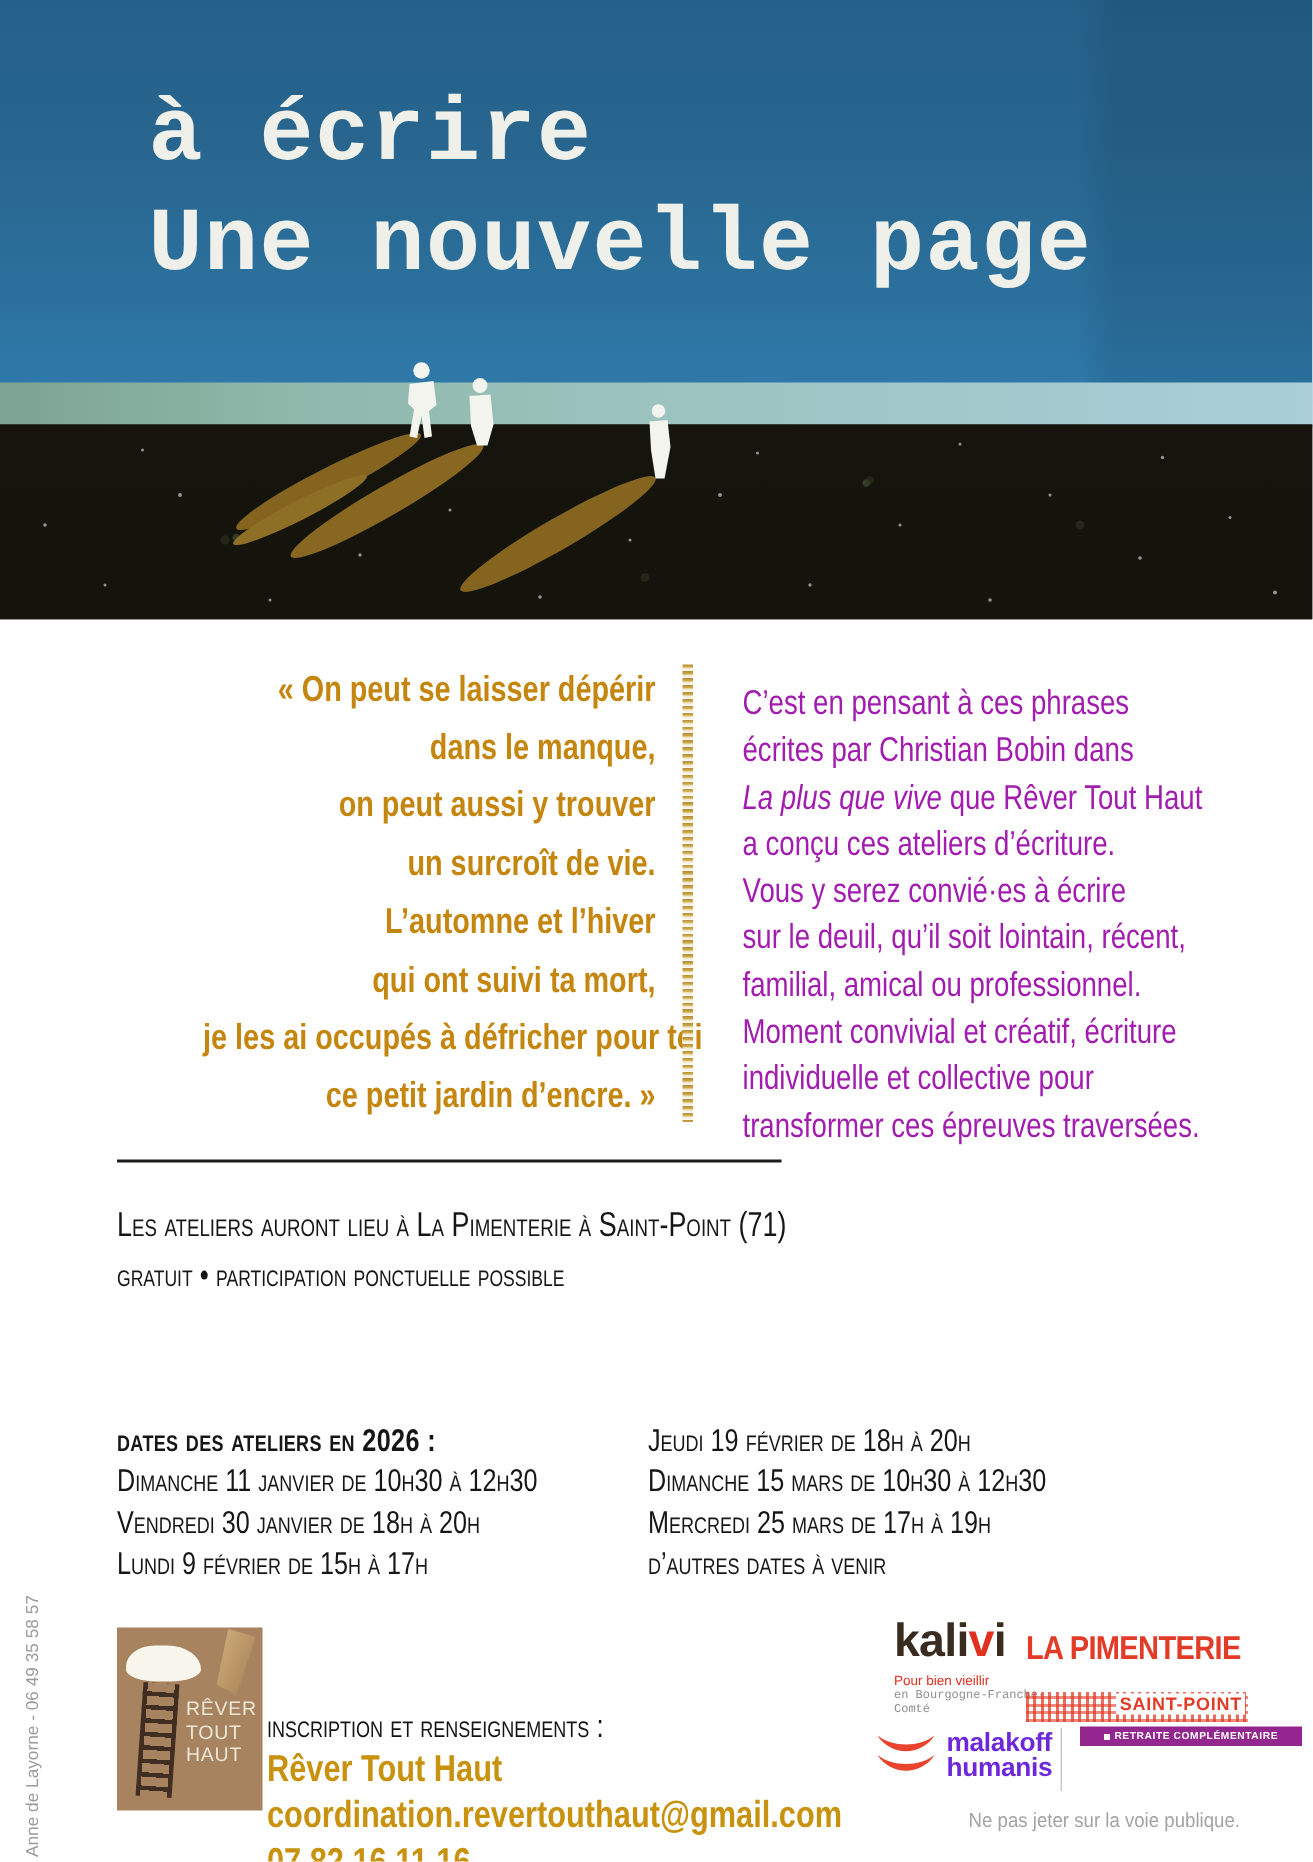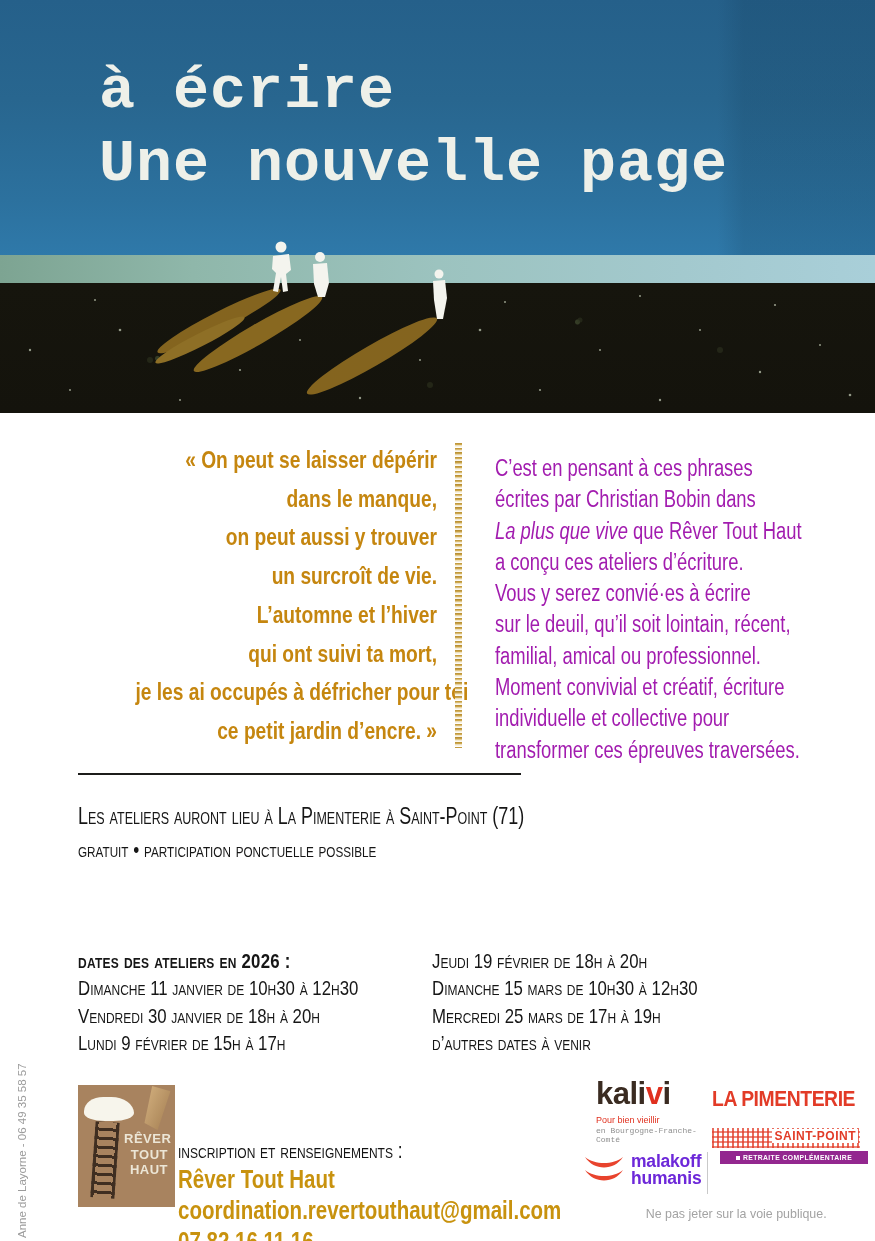--- a/index.html
+++ b/index.html
@@ -56,35 +56,35 @@
   .logo{position:absolute;left:78px;top:1085px;width:97px;height:122px;background:#a8835f;overflow:hidden;}
   .cloud{position:absolute;left:6px;top:12px;width:50px;height:24px;background:#f7f5ec;
     border-radius:46% 54% 50% 50%/70% 80% 40% 40%;}
   .cone{position:absolute;right:3px;top:1px;width:32px;height:44px;
     background:linear-gradient(115deg,#d9b785,#a07a4e);
     clip-path:polygon(38% 0, 95% 12%, 55% 100%, 14% 84%);}
   .ladder{position:absolute;left:15px;top:37px;width:24px;height:76px;transform:rotate(4deg);
     background:
       repeating-linear-gradient(180deg,transparent 0 6px,#3f2e21 6px 9px),
       linear-gradient(90deg,#3f2e21 0 3px,transparent 3px 21px,#3f2e21 21px 24px);}
-  .logo-text{position:absolute;right:7px;top:46px;width:44px;text-align:right;
-    color:#ece6d6;font-weight:bold;font-size:13px;line-height:15.5px;letter-spacing:.5px;}
+  .logo-text{position:absolute;right:7px;top:46px;width:44px;text-align:left;
+    color:#ece6d6;font-weight:normal;font-size:13px;line-height:15.5px;letter-spacing:.5px;}
   .contact{position:absolute;left:178px;top:1139px;}
   .contact-heading{font-variant:small-caps;font-size:21.5px;color:#131313;white-space:nowrap;
     transform:scaleX(0.80);transform-origin:0 50%;}
   .contact .gold{color:#c8920e;font-weight:bold;font-size:25px;line-height:31px;
     white-space:nowrap;transform:scaleX(0.82);transform-origin:0 50%;}
   .contact .gold:first-of-type{margin-top:7px;}
   
   .kalivi{position:absolute;left:596px;top:1076px;width:122px;text-align:left;}
   .kalivi-name{font-size:31px;font-weight:bold;color:#3a2b21;letter-spacing:-.5px;}
   .kalivi-name .red{color:#e0301e;}
   .kalivi-tag1{font-size:9px;font-weight:normal;color:#e0301e;margin-top:3px;}
   .kalivi-tag2{font-size:8px;color:#8f8f8f;margin-top:1px;font-family:Liberation Mono, monospace;}
-  .pimenterie{position:absolute;left:712px;top:1086px;width:150px;}
+  .pimenterie{position:absolute;left:684px;top:1086px;width:150px;}
   .pim-line1{color:#e23b27;font-weight:bold;font-size:22px;white-space:nowrap;
     transform:scaleX(0.88);transform-origin:0 50%;letter-spacing:-.5px;}
   .pim-band{position:relative;margin-top:16px;height:20px;width:148px;
     background:
       repeating-linear-gradient(90deg, rgba(226,59,39,.75) 0 2px, transparent 2px 5px),
       repeating-linear-gradient(0deg, rgba(226,59,39,.6) 0 2px, transparent 2px 5px);}
   .pim-line2{position:absolute;right:2px;top:1px;color:#e23b27;font-weight:bold;font-size:12px;
     background:#fff;padding:0 2px;letter-spacing:.5px;}
   .malakoff{position:absolute;left:584px;top:1152px;display:flex;align-items:center;gap:7px;}
   .malakoff-text{color:#6d28d9;font-weight:bold;font-size:17.5px;line-height:17.5px;letter-spacing:-.2px;}

